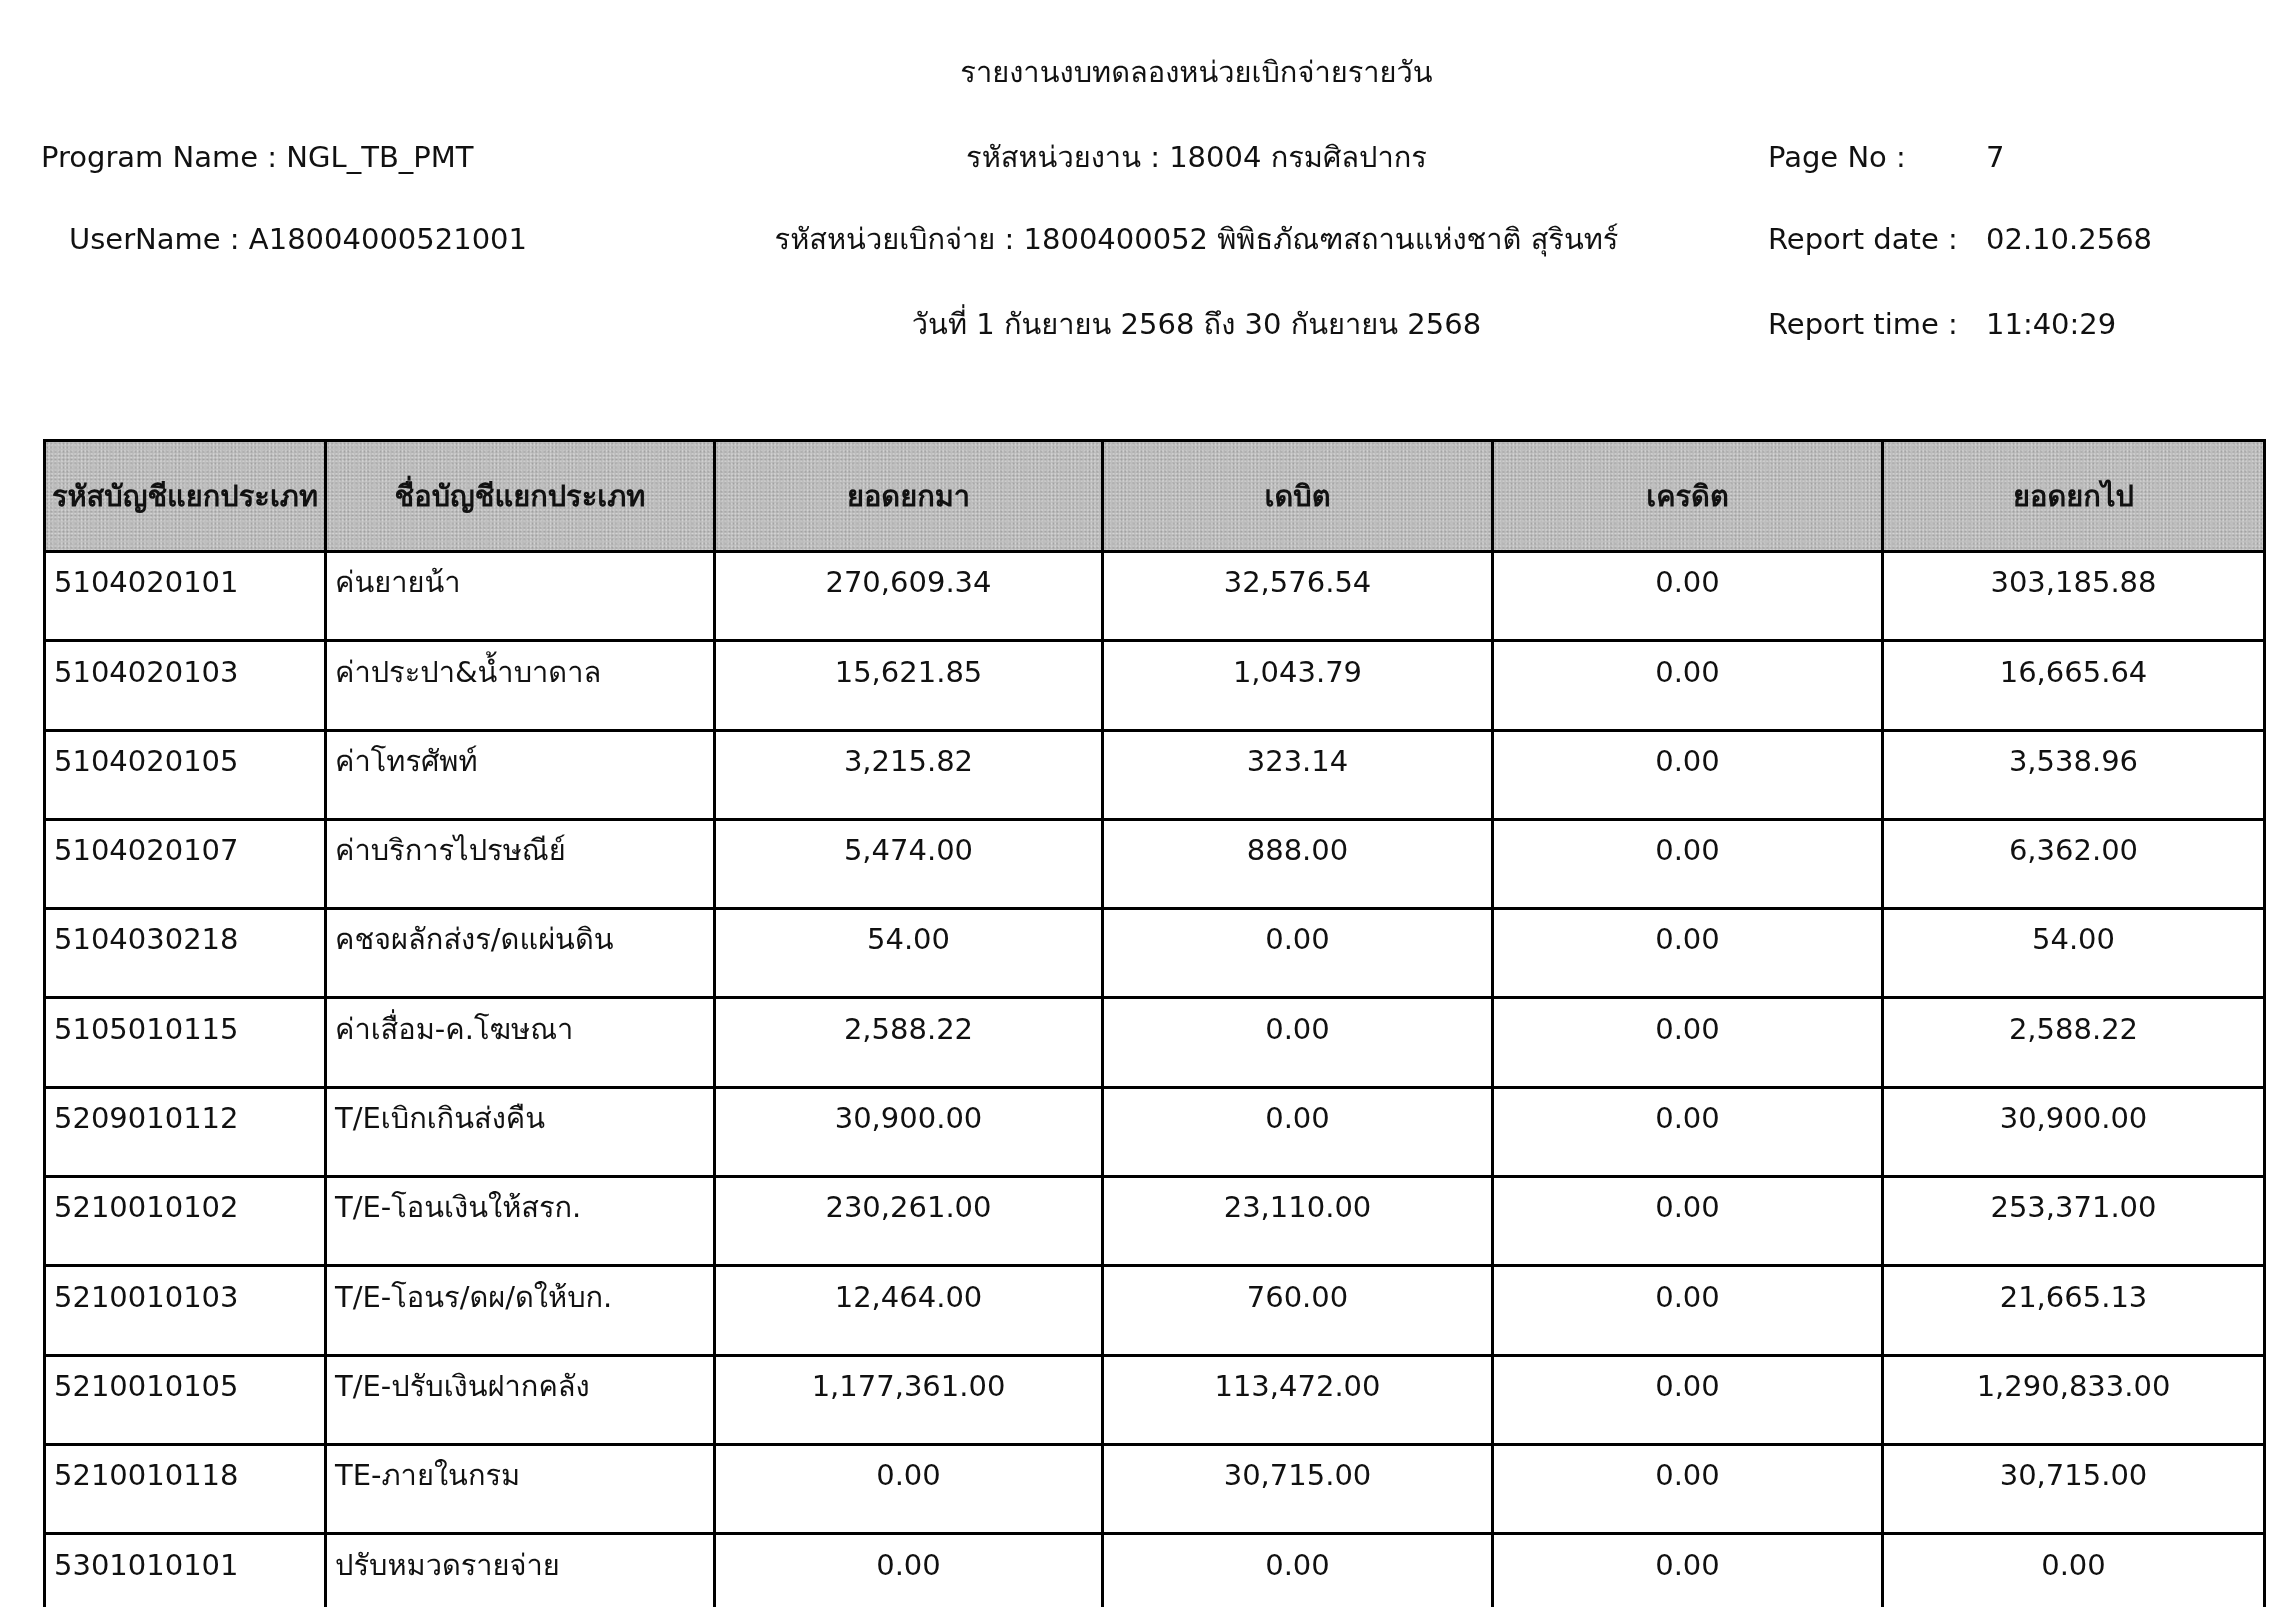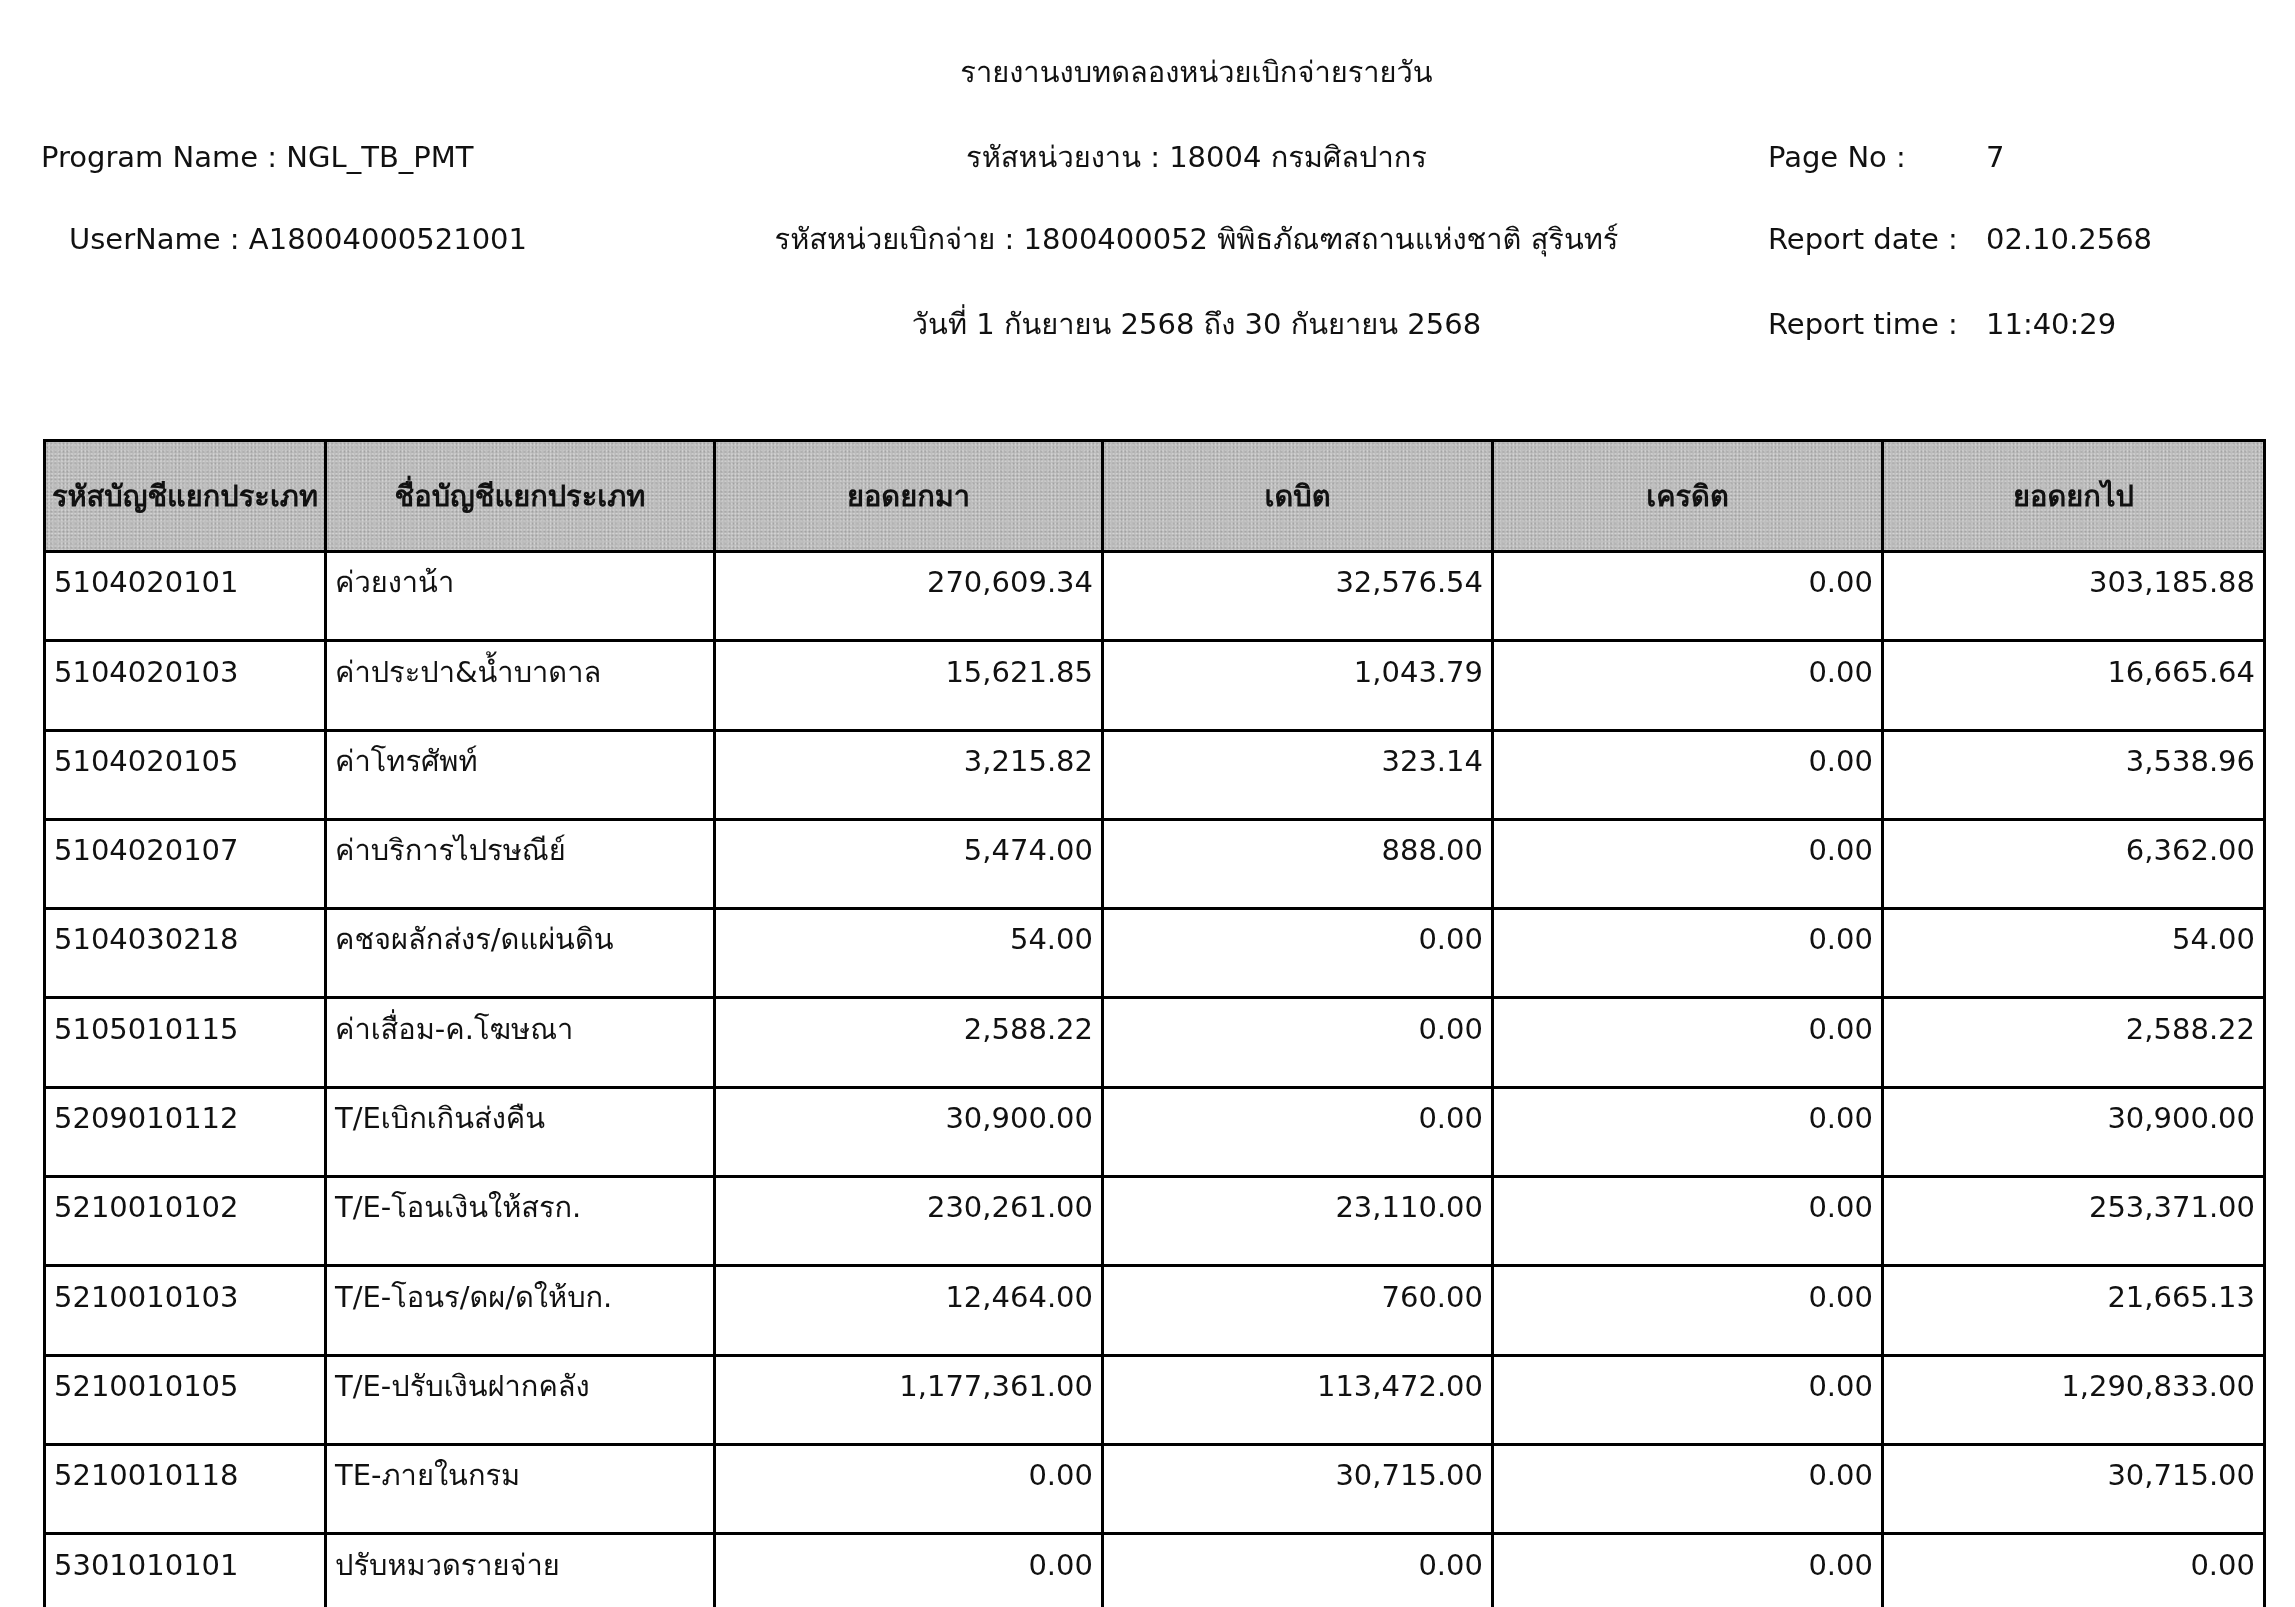--- a/index.html
+++ b/index.html
@@ -22,21 +22,21 @@
   table.report { position:absolute; left:43px; top:439px; width:2220px;
     border-collapse:collapse; table-layout:fixed; font-size:29px; }
   table.report th, table.report td { border:3.3px solid #000; }
   table.report th { height:106px; font-weight:bold; text-align:center; vertical-align:middle;
     background-color:#bdbdbd;
     background-image:
       radial-gradient(circle at 20% 30%, rgba(0,0,0,0.18) 0.7px, transparent 1.3px),
       radial-gradient(circle at 70% 60%, rgba(255,255,255,0.35) 0.7px, transparent 1.3px);
     background-size:4px 4px, 3.3px 3.3px; }
   table.report td { height:77px; vertical-align:top; padding:9.3px 8px 0 8px; line-height:40px; white-space:nowrap; }
-  td.num { text-align:right; }
+  td.num { text-align:center; }
   col.c1 { width:281px; } col.c2 { width:389px; } col.c3 { width:388px; }
   col.c4 { width:390px; } col.c5 { width:390px; } col.c6 { width:382px; }
 </style>
 </head>
 <body>
 
 <div class="hdr center" id="report-title">รายงานงบทดลองหน่วยเบิกจ่ายรายวัน</div>
 <div class="hdr" id="program-name">Program Name : NGL_TB_PMT</div>
 <div class="hdr center" id="agency-line">รหัสหน่วยงาน : 18004 กรมศิลปากร</div>
 <div class="hdr rlabel" id="page-label">Page No :</div>
@@ -66,21 +66,21 @@
       <th>ชื่อบัญชีแยกประเภท</th>
       <th>ยอดยกมา</th>
       <th>เดบิต</th>
       <th>เครดิต</th>
       <th>ยอดยกไป</th>
     </tr>
   </thead>
   <tbody>
     <tr>
       <td>5104020101</td>
-      <td>ค่วยงาน้า</td>
+      <td>ค่นยายน้า</td>
       <td class="num">270,609.34</td>
       <td class="num">32,576.54</td>
       <td class="num">0.00</td>
       <td class="num">303,185.88</td>
     </tr>
     <tr>
       <td>5104020103</td>
       <td>ค่าประปา&amp;น้ำบาดาล</td>
       <td class="num">15,621.85</td>
       <td class="num">1,043.79</td>

